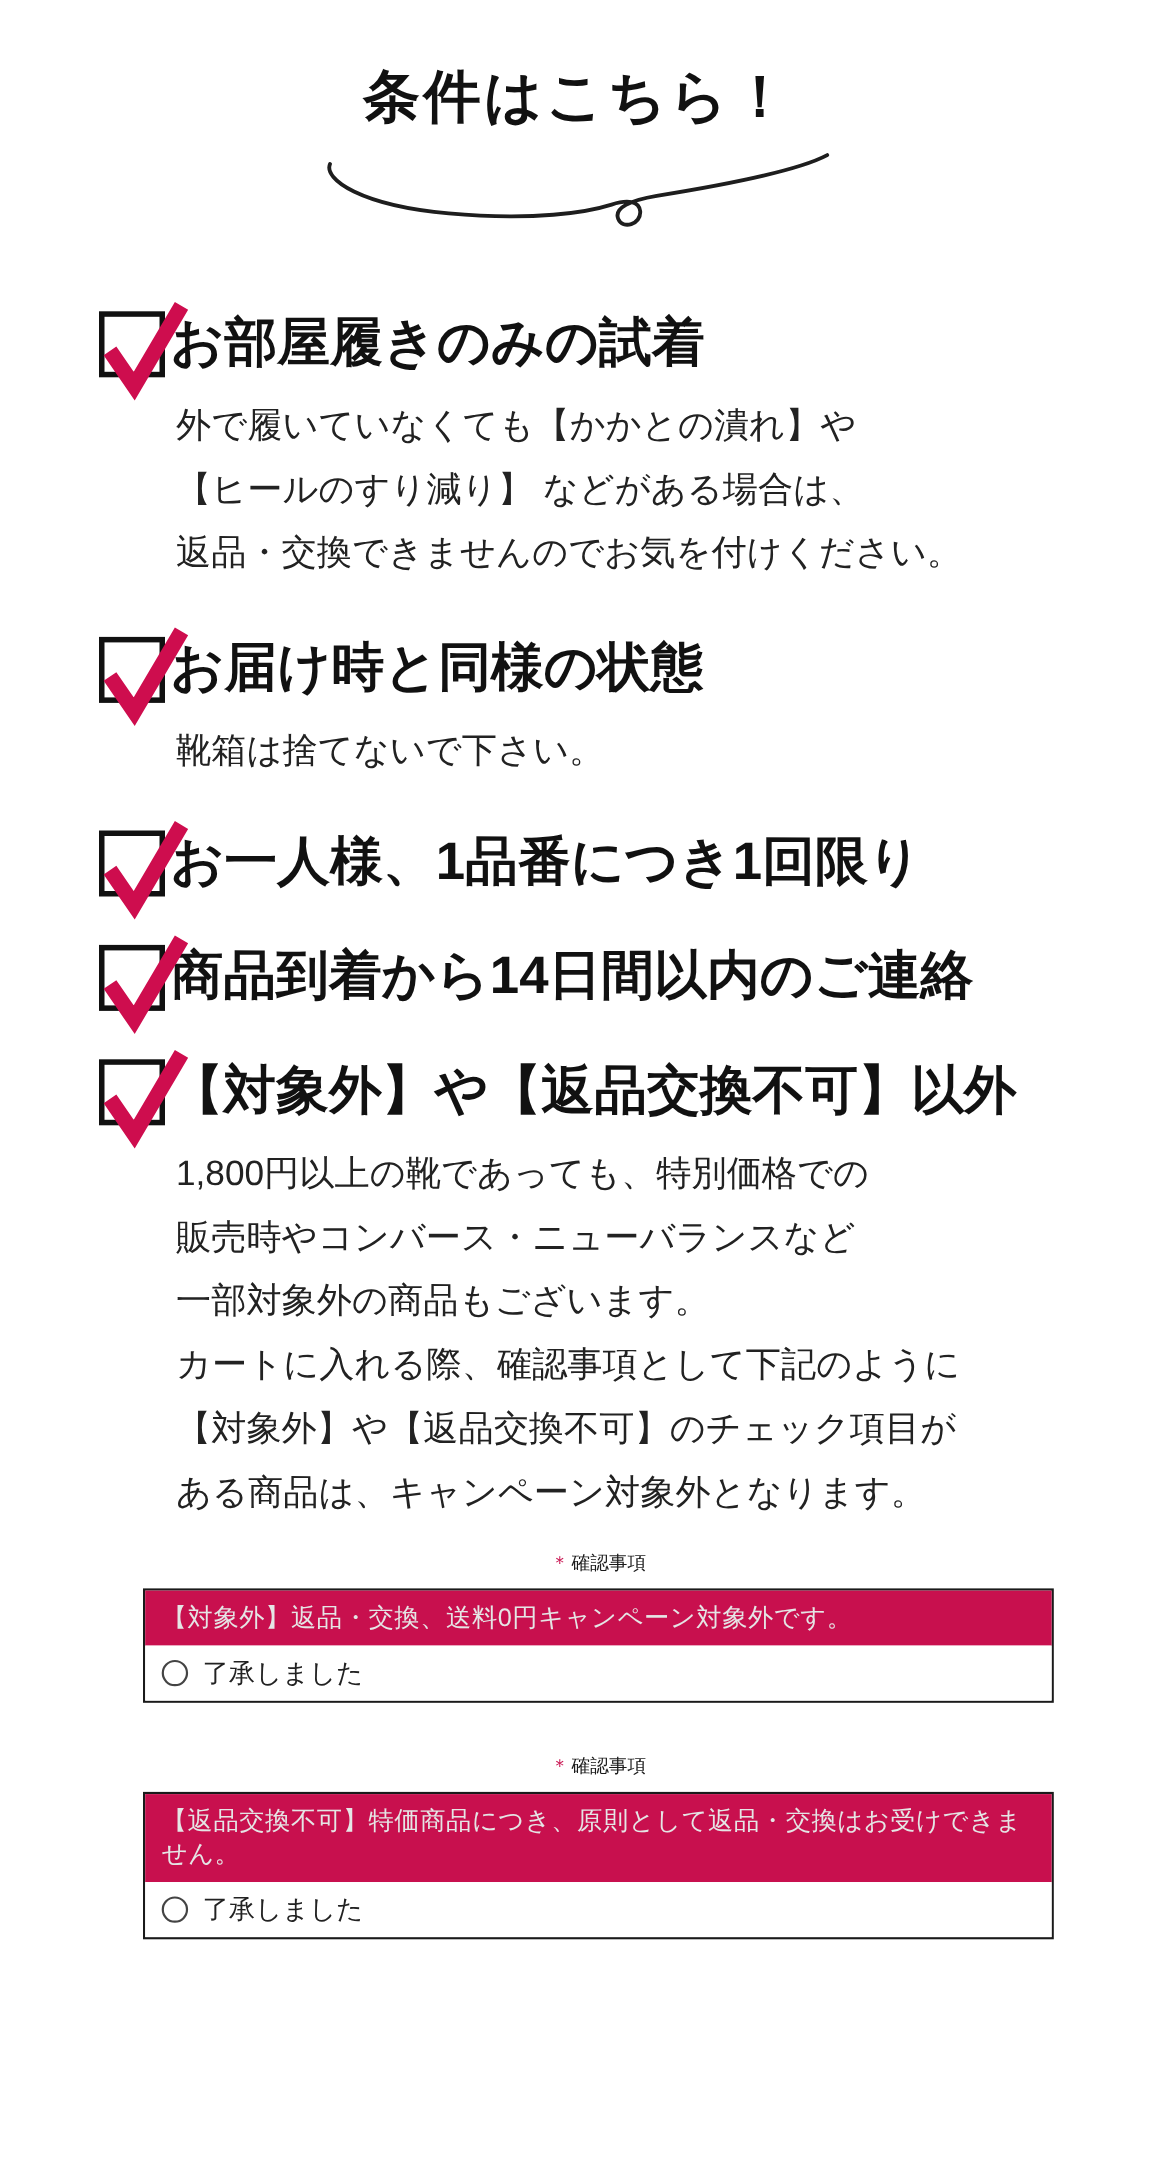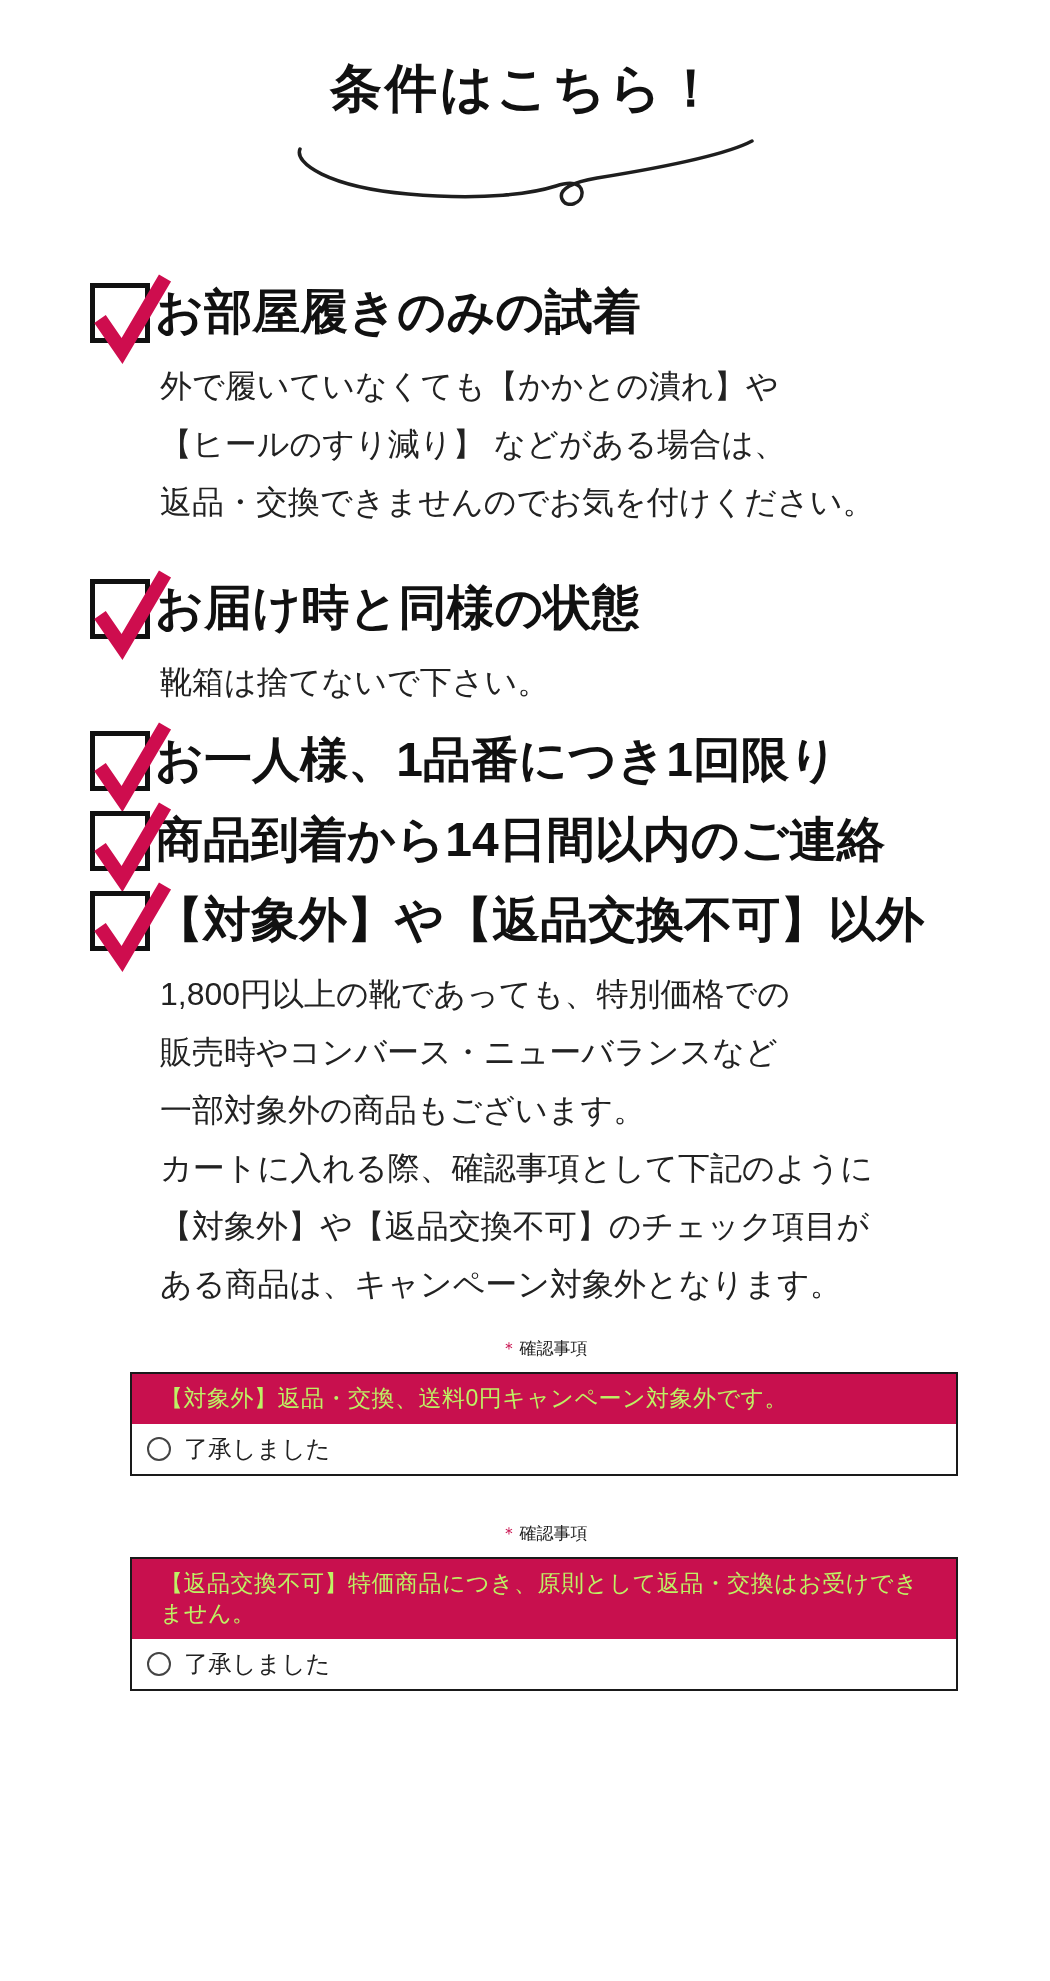--- a/index.html
+++ b/index.html
@@ -18,21 +18,21 @@
     text-align: center;
     font-size: 52px; font-weight: 700;
     letter-spacing: 3px;
     color: #111;
     line-height: 1.25;
   }
   .squiggle { display: block; margin: 14px auto 0; width: 470px; height: 82px; }
 
   
   .sections { padding: 0 70px 0 90px; }
-  .cond { margin-top: 20px; }
+  .cond { margin-top: 44px; }
   .cond-head { display: flex; align-items: flex-start; gap: 5px; }
   .cond:first-child { margin-top: 66px; }
   .checkbox {
     width: 50px; height: 50px;
     border: 5px solid #111;
     flex: none; position: relative;
     background: #fff;
   }
   .checkbox svg {
     position: absolute; left: -2px; top: -19px;
@@ -56,23 +56,23 @@
   .confs { margin: 24px 92px 0 130px; }
   .conf + .conf { margin-top: 46px; }
   .conf-note {
     text-align: center;
     font-size: 17px; color: #1a1a1a;
     margin-bottom: 12px;
   }
   .conf-note .ast { color: var(--accent, #c8104e); margin-right: 2px; }
   .conf-box { border: 2px solid #1a1a1a; background: #fff; }
   .conf-header {
-    color: #bef264;
+    color: #e5e5e5;
     font-size: 23px; line-height: 1.3;
-    padding: 10px 28px;
+    padding: 10px 15px;
     letter-spacing: 0.5px;
   }
   .conf-option {
     display: flex; align-items: center; gap: 13px;
     padding: 9px 15px;
     font-size: 24px; color: #222;
     background: #fff;
     cursor: pointer;
   }
   .radio {

